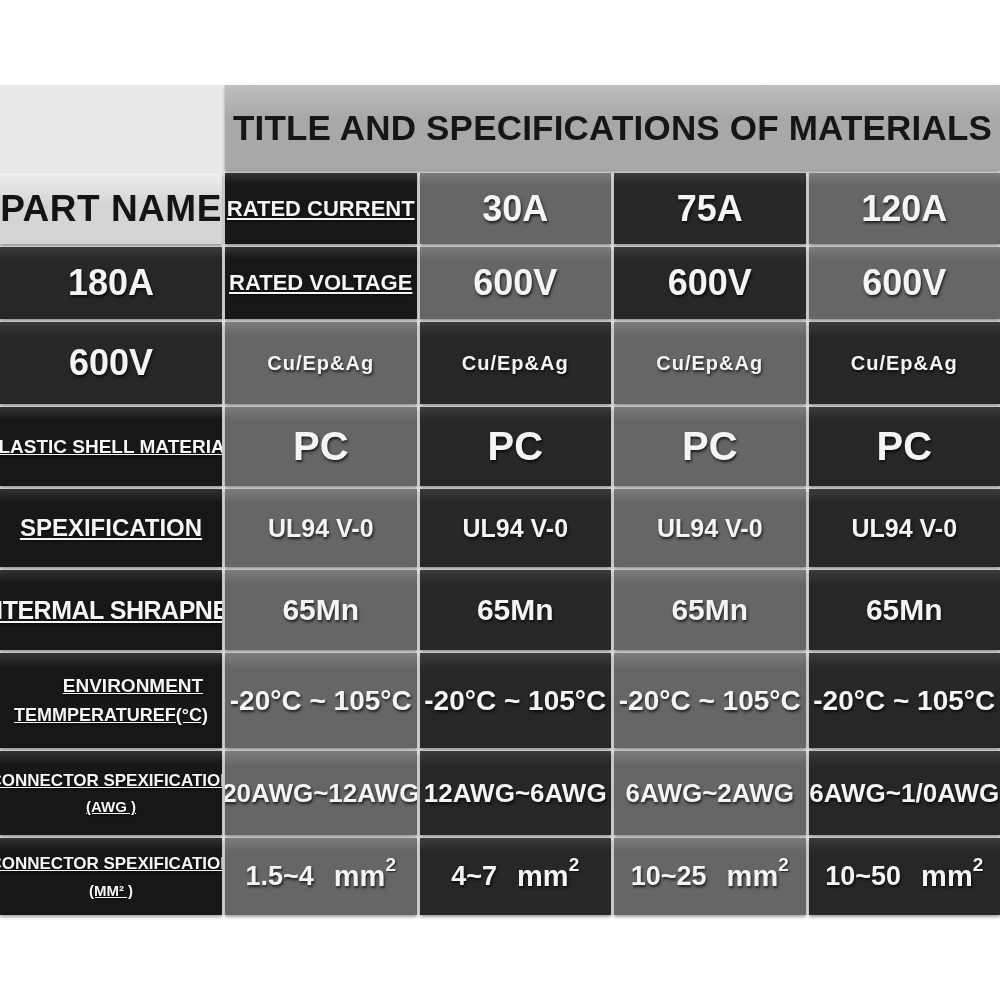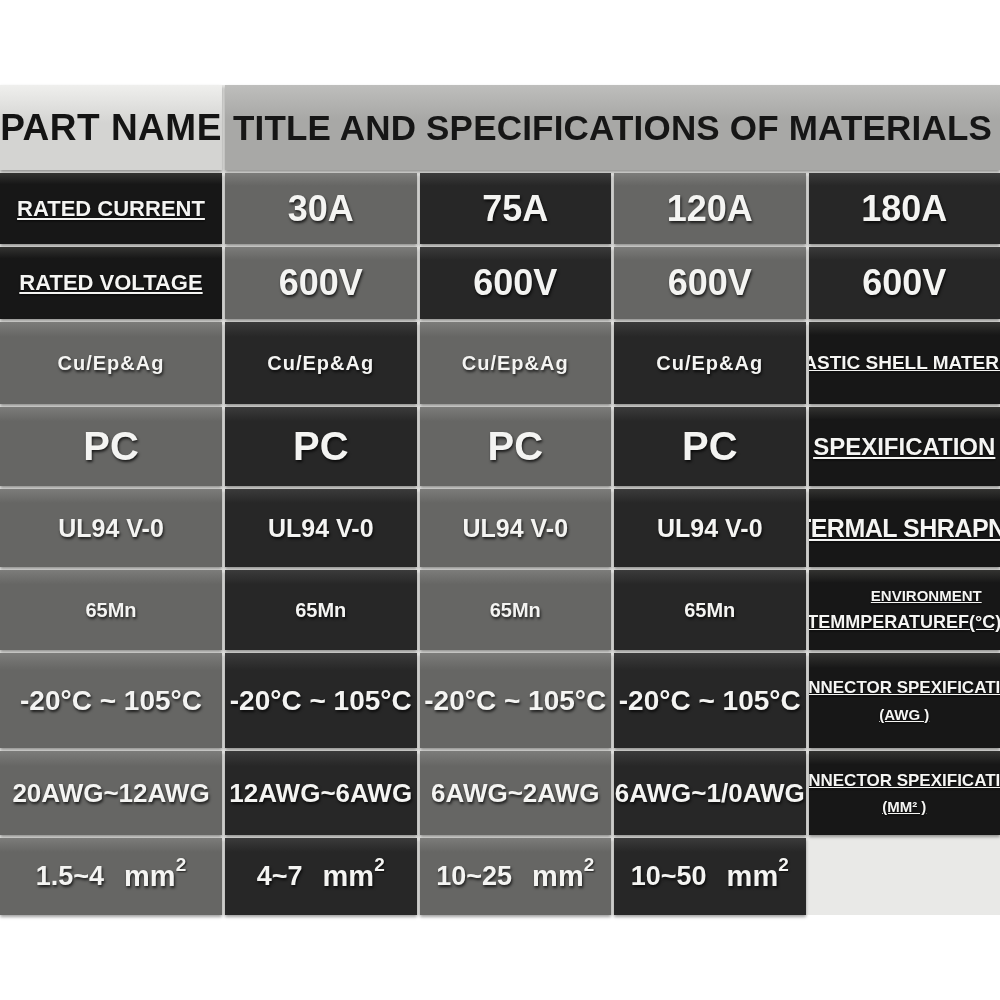--- a/index.html
+++ b/index.html
@@ -31,41 +31,41 @@
   
   .r0 .l1,.r1 .l1{font-size:22px;}
   .r0 .val,.r1 .val{font-size:36px;}
   .r2 .l1{font-size:22px;letter-spacing:-.5px;}
   .r2 .val{font-size:20px;letter-spacing:1px;}
   .r3 .l1{font-size:19px;}
   .r3 .val{font-size:40px;}
   .r4 .l1{font-size:24px;}
   .r4 .val{font-size:25px;}
   .r5 .l1{font-size:25px;letter-spacing:-.5px;}
-  .r5 .val{font-size:20px;}
-  .r6 .l1{font-size:15px;margin-left:44px;}
+  .r5 .val{font-size:30px;}
+  .r6 .l1{font-size:19px;margin-left:44px;}
   .r6 .l2{font-size:18px;}
   .r6 .val{font-size:28px;}
   .r7 .l1,.r8 .l1{font-size:17px;}
   .r7 .l2,.r8 .l2{font-size:15px;}
   .r7 .val{font-size:26px;}
   .r8 .val{font-size:27px;}
   .r8 .unit{font-size:29px;margin-left:20px;}
 </style>
 </head>
 <body>
 
 <div class="page">
   <div class="spec-table">
 
+    <div class="cell hr" style="grid-column:2 / span 4;">
+      <span class="htxt">TITLE AND SPECIFICATIONS OF MATERIALS</span>
+    </div>
     <div class="cell hl">
       <span class="htxt">PART NAME</span>
-    </div>
-    <div class="cell hr" style="grid-column:2 / span 4;">
-      <span class="htxt">TITLE AND SPECIFICATIONS OF MATERIALS</span>
     </div>
 
     <div class="cell lab r0">
       <span class="l1">RATED CURRENT</span>
     </div>
     <div class="cell g r0">
         <span class="val">30A</span>
       </div>
     <div class="cell d r0">
         <span class="val">75A</span>

